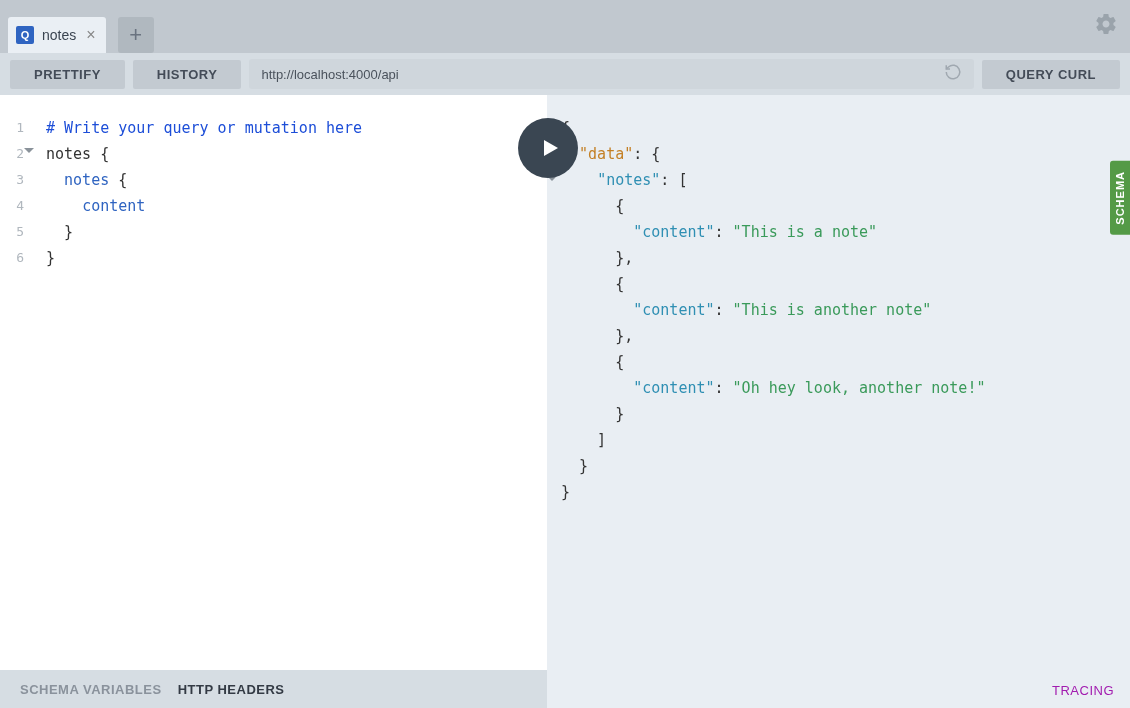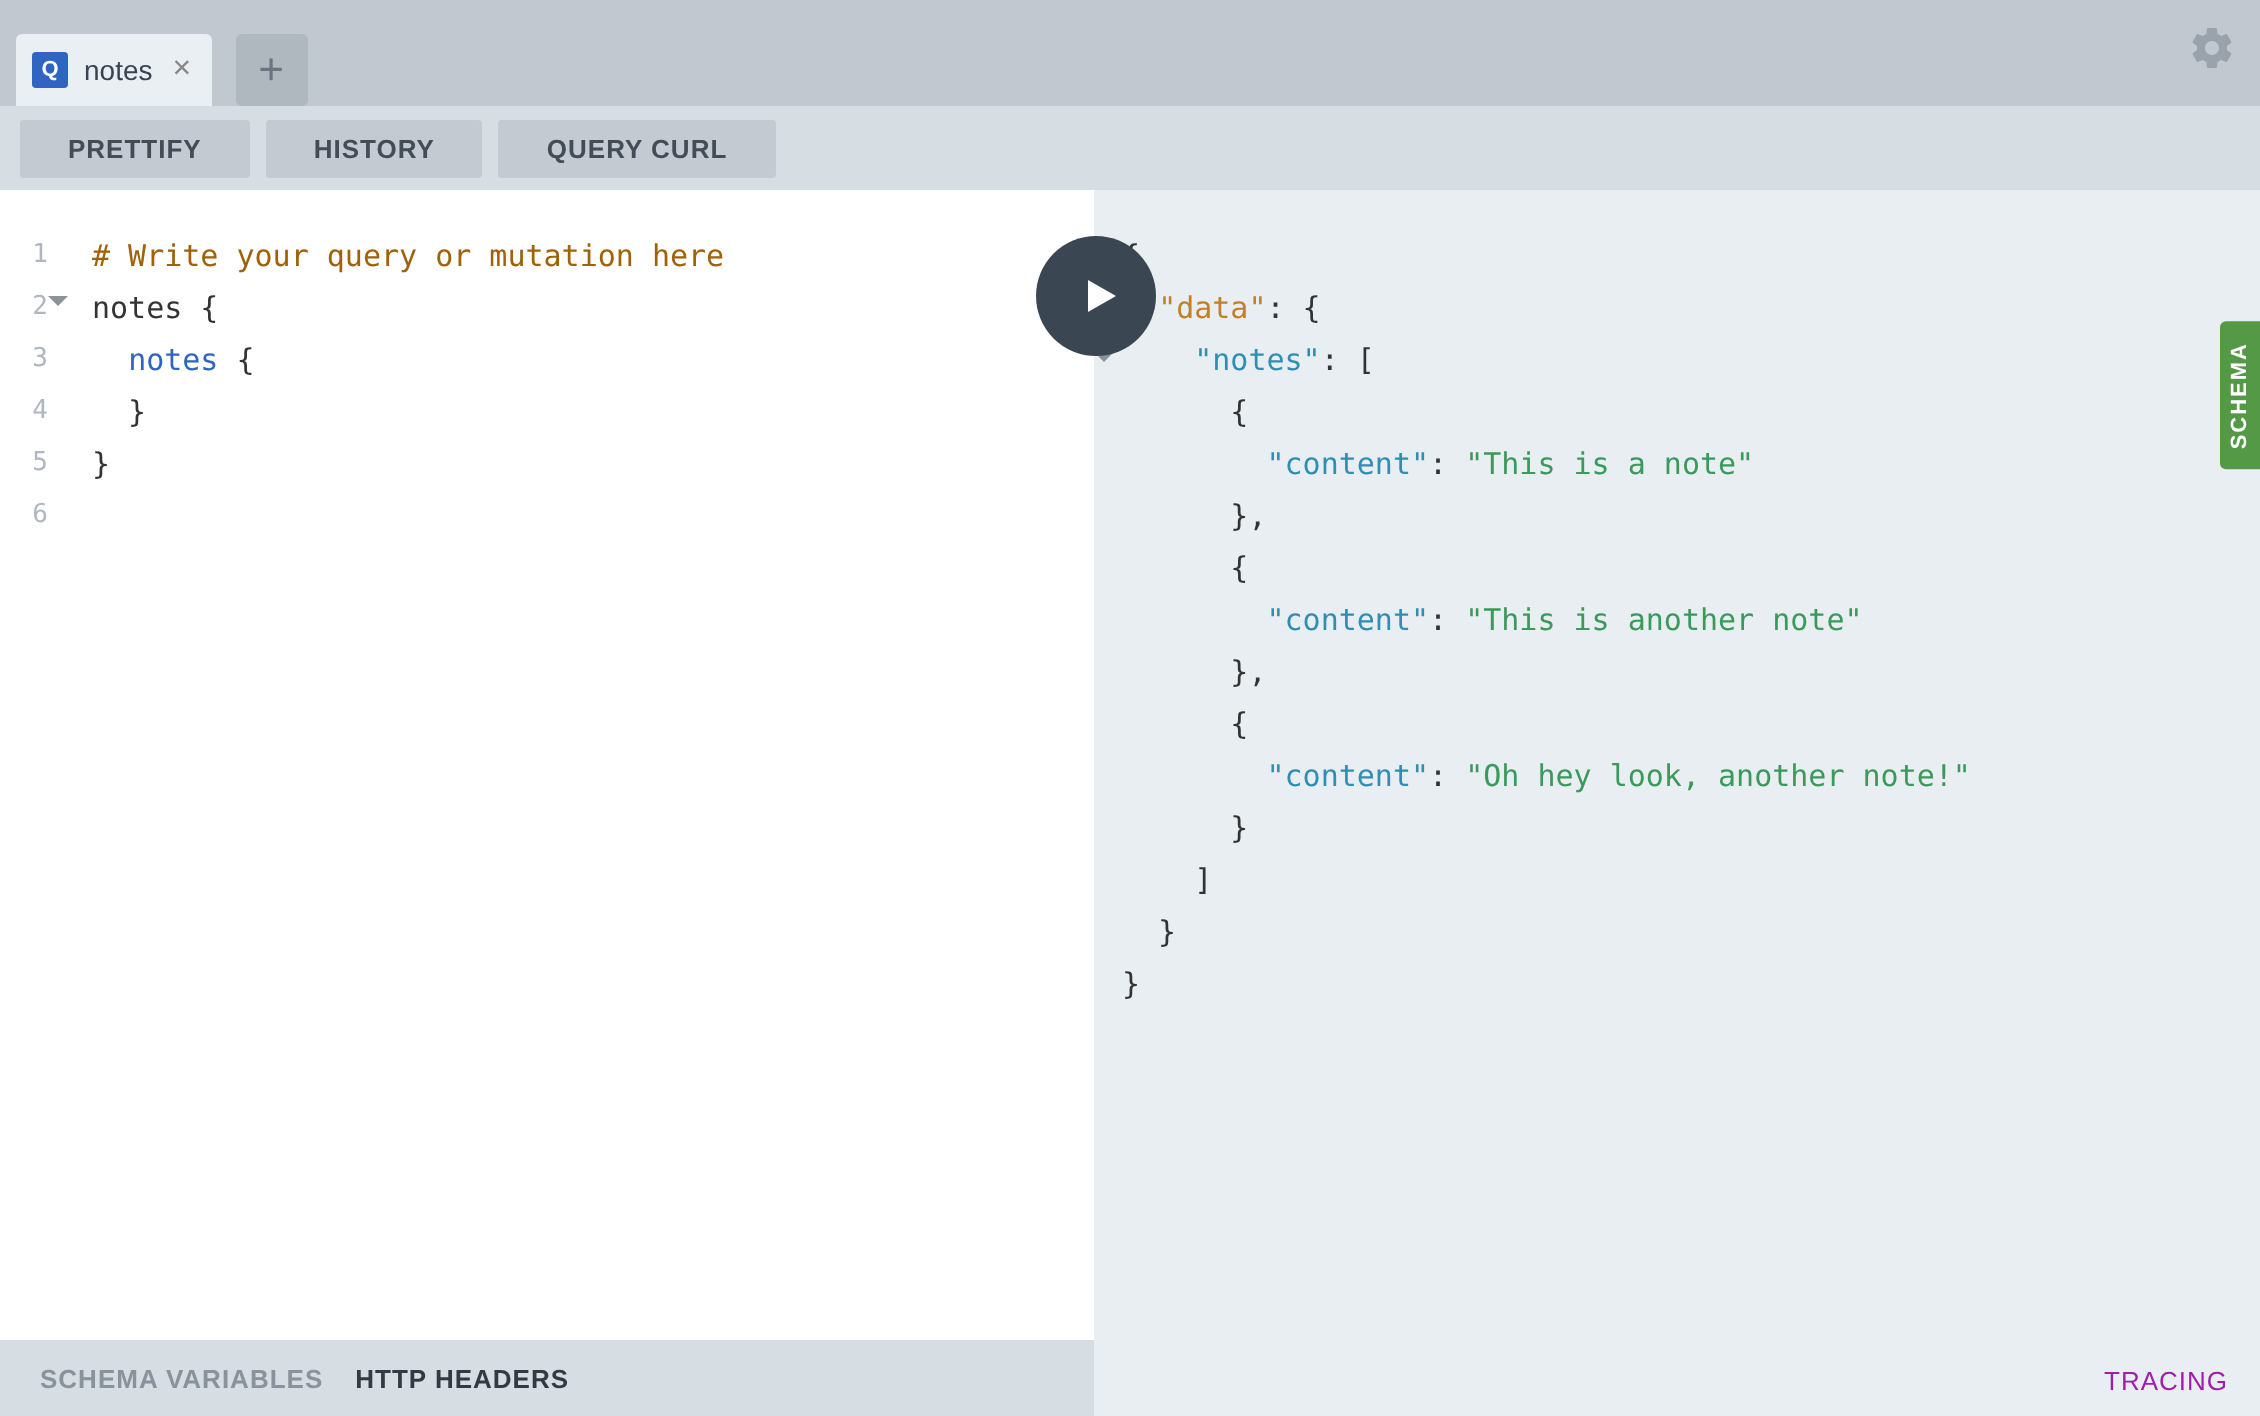--- a/index.html
+++ b/index.html
@@ -146,21 +146,21 @@
   position: absolute;
   right: -10px;
   top: 7px;
   width: 0; height: 0;
   border-left: 5px solid transparent;
   border-right: 5px solid transparent;
   border-top: 5px solid #8a929a;
 }
 .code-lines { padding-left: 14px; color: #333; }
 .code-lines div { height: 26px; line-height: 26px; white-space: pre; }
-.comment { color: #a16207; }
+.comment { color: #1d4ed8; }
 .keyword { color: #333; }
 .field { color: #2f64c1; }
 .bottom-tabs {
   height: 38px;
   background: #d6dde3;
   display: flex;
   align-items: center;
   padding: 0 20px;
   gap: 16px;
   font-size: 13px;
@@ -253,39 +253,49 @@
   <div class="settings-icon">
     <svg width="24" height="24" viewBox="0 0 24 24" fill="currentColor">
         <path d="M19.4 13c.04-.33.06-.66.06-1s-.02-.67-.06-1l2.1-1.65c.19-.15.24-.42.12-.64l-2-3.46c-.12-.22-.39-.3-.61-.22l-2.49 1c-.52-.4-1.08-.73-1.69-.98l-.38-2.65C14.42 2.18 14.22 2 13.98 2h-4c-.24 0-.44.18-.47.4l-.38 2.65c-.61.25-1.17.59-1.69.98l-2.49-1c-.22-.08-.49 0-.61.22l-2 3.46c-.13.22-.07.49.12.64L4.56 11c-.04.33-.06.67-.06 1s.02.67.06 1l-2.1 1.65c-.19.15-.24.42-.12.64l2 3.46c.12.22.39.3.61.22l2.49-1c.52.4 1.08.73 1.69.98l.38 2.65c.03.22.23.4.47.4h4c.24 0 .44-.18.47-.4l.38-2.65c.61-.25 1.17-.59 1.69-.98l2.49 1c.22.08.49 0 .61-.22l2-3.46c.12-.22.07-.49-.12-.64L19.4 13zM12 15.5c-1.93 0-3.5-1.57-3.5-3.5s1.57-3.5 3.5-3.5 3.5 1.57 3.5 3.5-1.57 3.5-3.5 3.5z"></path>
       </svg>
   </div>
 </div>
 
 <div class="toolbar">
   <button class="btn">PRETTIFY</button>
   <button class="btn">HISTORY</button>
+  <div class="url-bar">
+    <input class="url-input" value="http://localhost:4000/api" style="">
+    <span class="reload-icon">
+      <svg width="18" height="18" viewBox="0 0 24 24" fill="none" stroke="currentColor" stroke-width="2">
+          <path d="M3 12a9 9 0 1 0 3-6.7L3 8"></path>
+          <path d="M3 3v5h5"></path>
+        </svg>
+    </span>
+  </div>
   <button class="btn">QUERY CURL</button>
 </div>
 
 <div class="main">
 
   <div class="left-pane">
     <div class="editor-area">
       <div class="line-numbers">
         <div>1</div>
         <div><span>2</span><span class="fold-marker"></span></div>
         <div>3</div>
         <div>4</div>
         <div>5</div>
         <div>6</div>
       </div>
       <div class="code-lines">
         <div><span class="comment"># Write your query or mutation here</span></div>
         <div><span class="keyword">notes</span><span> {</span></div>
         <div><span>  </span><span class="field">notes</span><span> {</span></div>
+        <div><span>    </span><span class="field">content</span></div>
         <div>  }</div>
         <div>}</div>
       </div>
     </div>
     <div class="bottom-tabs">
       <div class="bottom-tab">SCHEMA VARIABLES</div>
       <div class="bottom-tab active">HTTP HEADERS</div>
     </div>
   </div>
 

